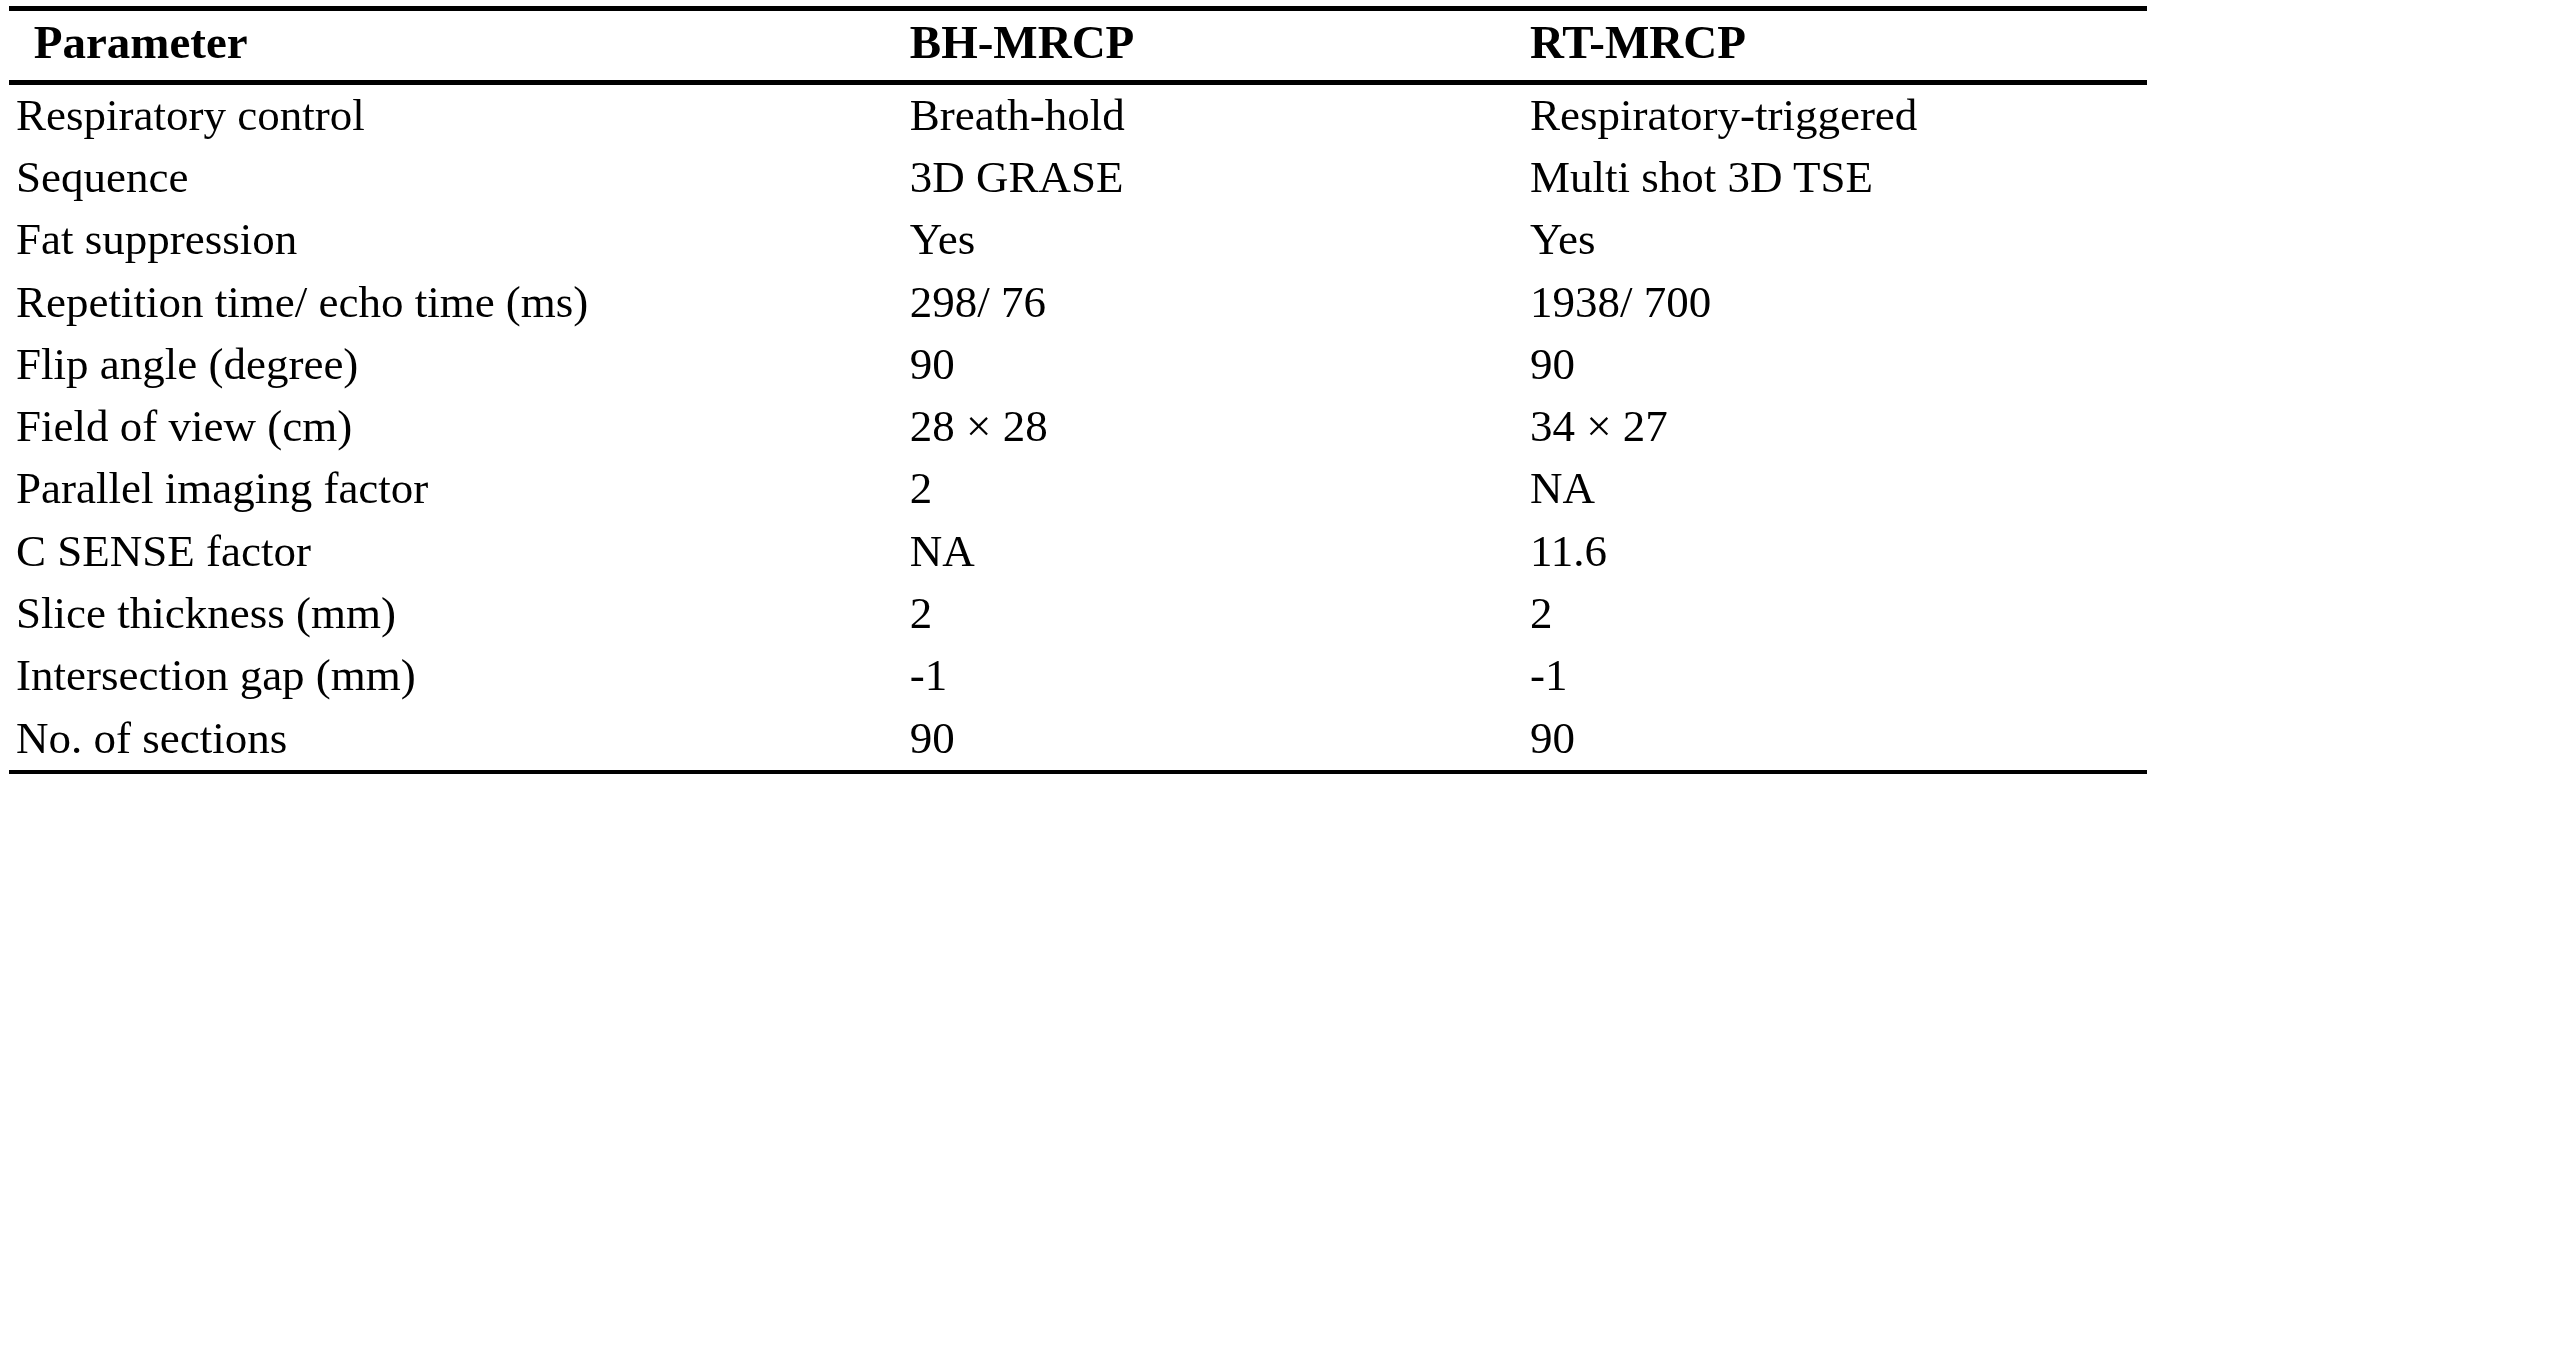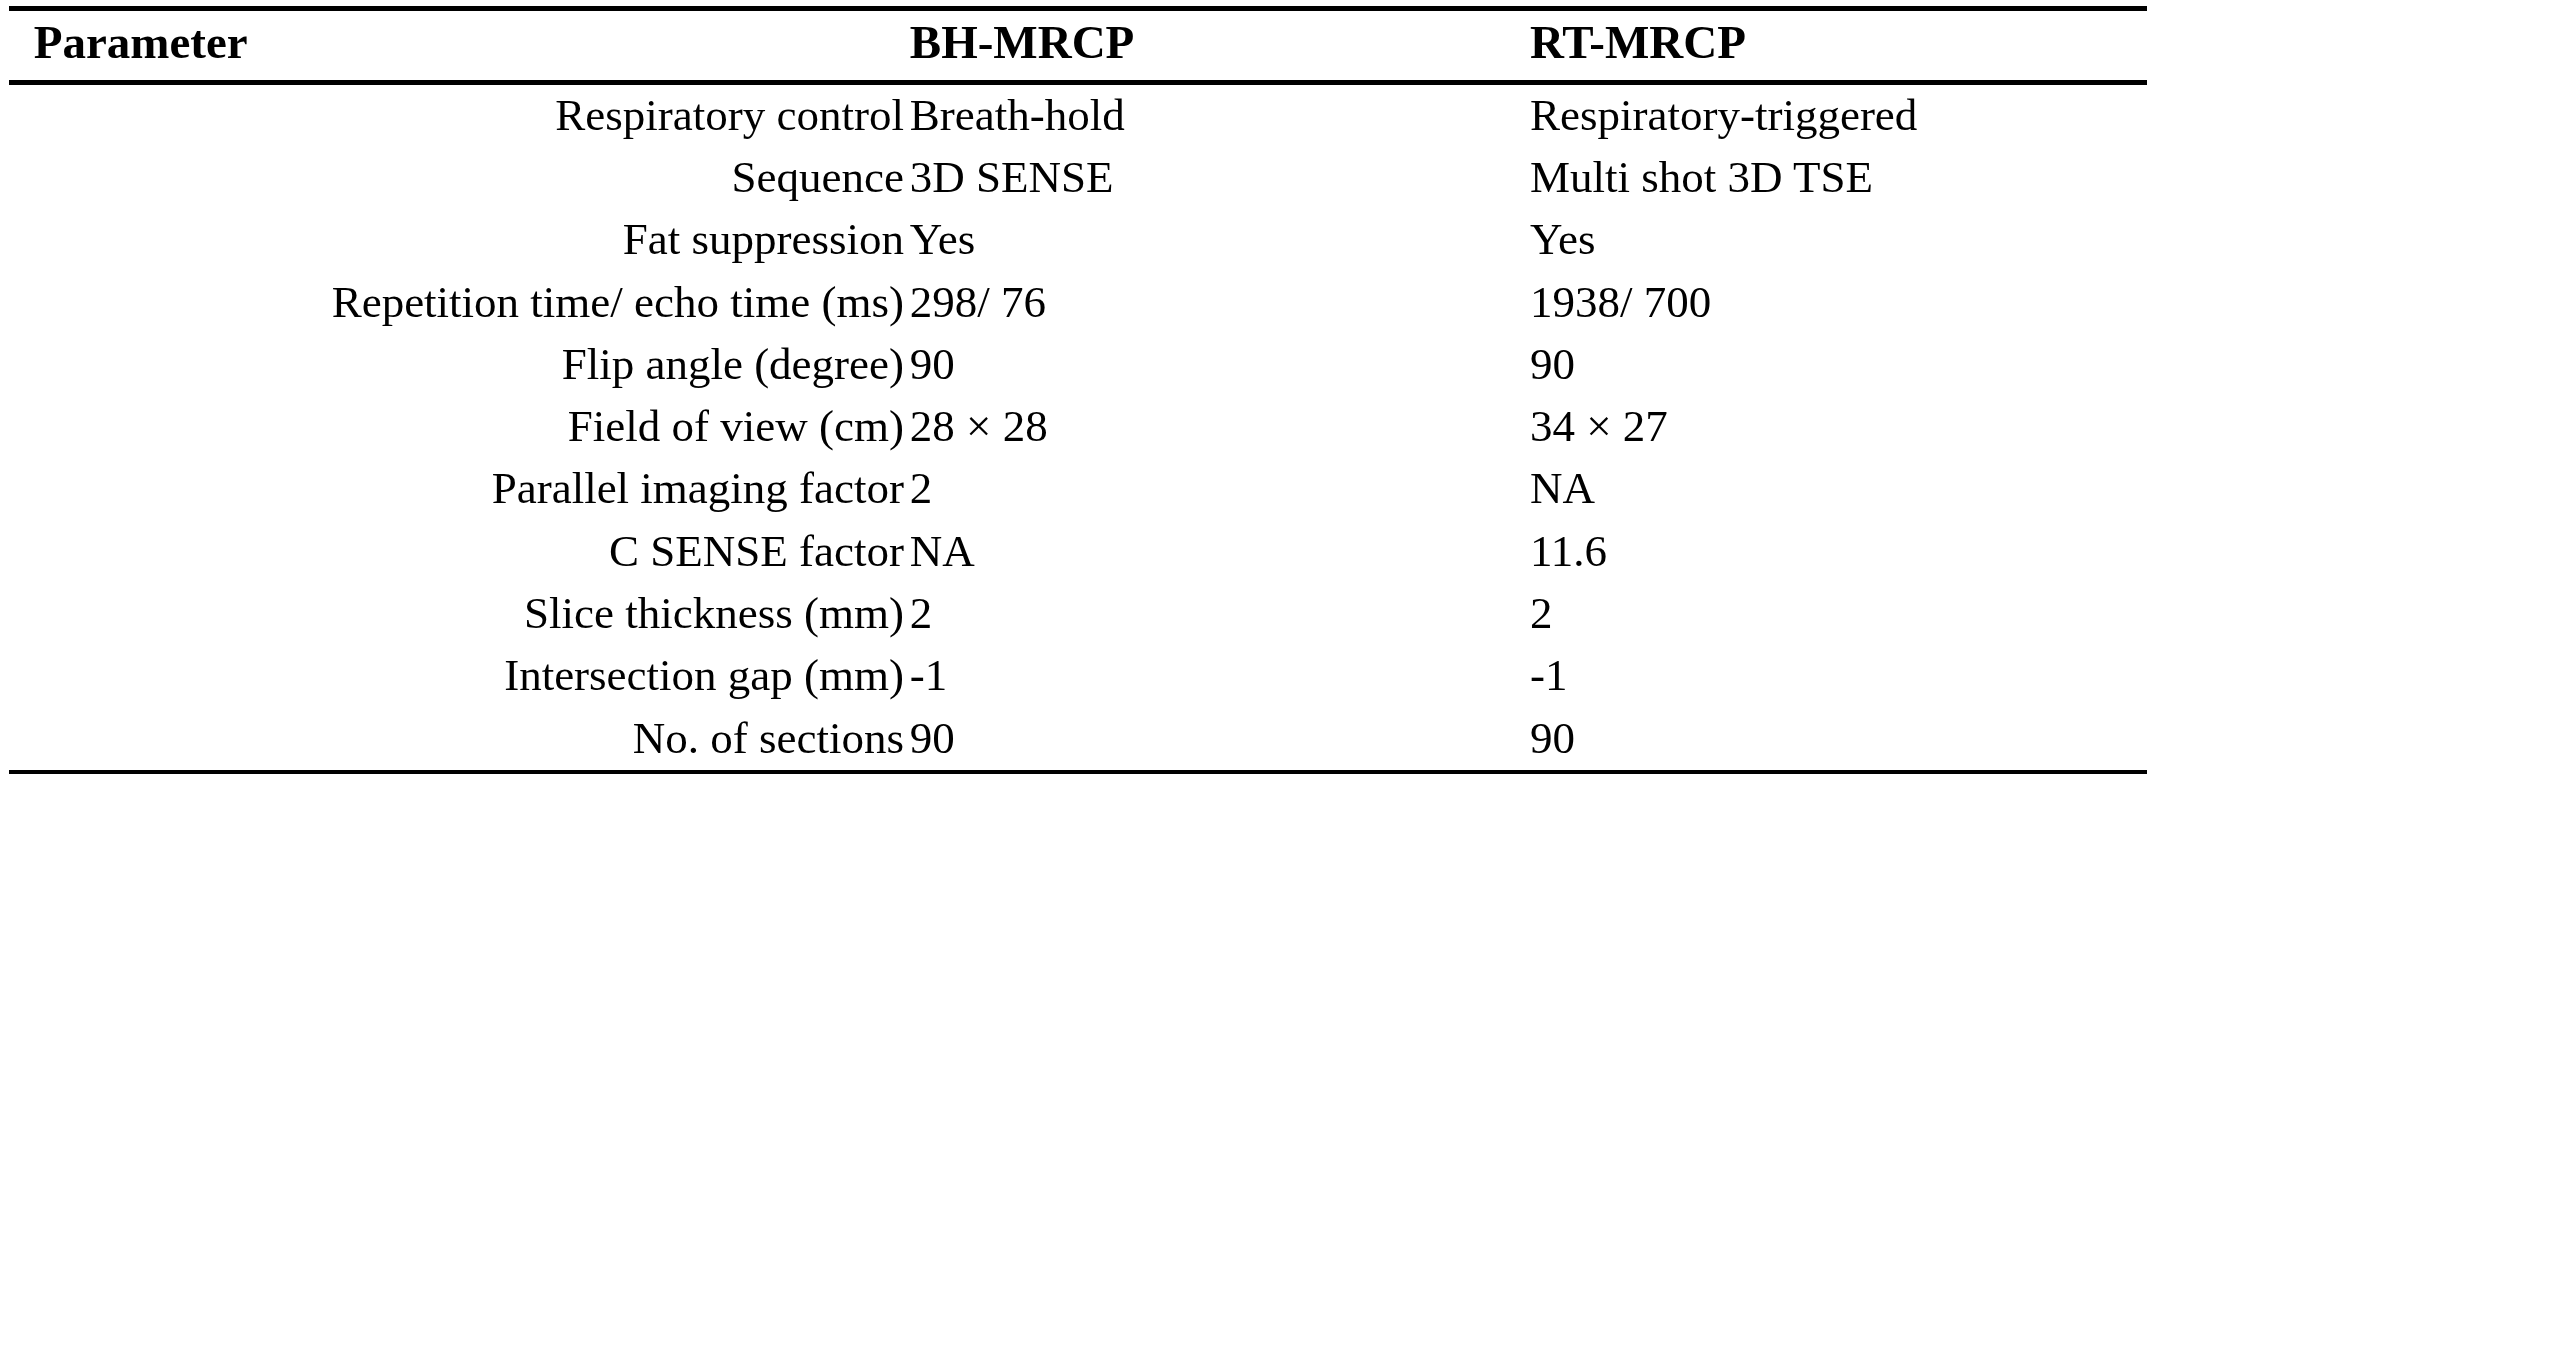--- a/index.html
+++ b/index.html
@@ -42,21 +42,21 @@
   thead tr {
     border-top: 5.1px solid #000;
     border-bottom: 5.1px solid #000;
   }
 
   tbody td {
     padding: 7.3px 2.9px;
     vertical-align: middle;
   }
   tbody td.p-cell {
-    text-align: right;
+    text-align: left;
     padding-left: 7.3px;
     white-space: nowrap;
     margin-left: 27px;
   }
   tbody td.v-cell {
     text-align: left;
     white-space: nowrap;
   }
   tbody tr.matrix-row td {
     padding-top: 4.4px;
@@ -99,21 +99,21 @@
       </tr>
     </thead>
     <tbody>
       <tr>
         <td class="p-cell">Respiratory control</td>
         <td class="v-cell">Breath-hold</td>
         <td class="v-cell">Respiratory-triggered</td>
       </tr>
       <tr>
         <td class="p-cell">Sequence</td>
-        <td class="v-cell">3D SENSE</td>
+        <td class="v-cell">3D GRASE</td>
         <td class="v-cell">Multi shot 3D TSE</td>
       </tr>
       <tr>
         <td class="p-cell">Fat suppression</td>
         <td class="v-cell">Yes</td>
         <td class="v-cell">Yes</td>
       </tr>
       <tr>
         <td class="p-cell">Repetition time/ echo time (ms)</td>
         <td class="v-cell">298/ 76</td>

